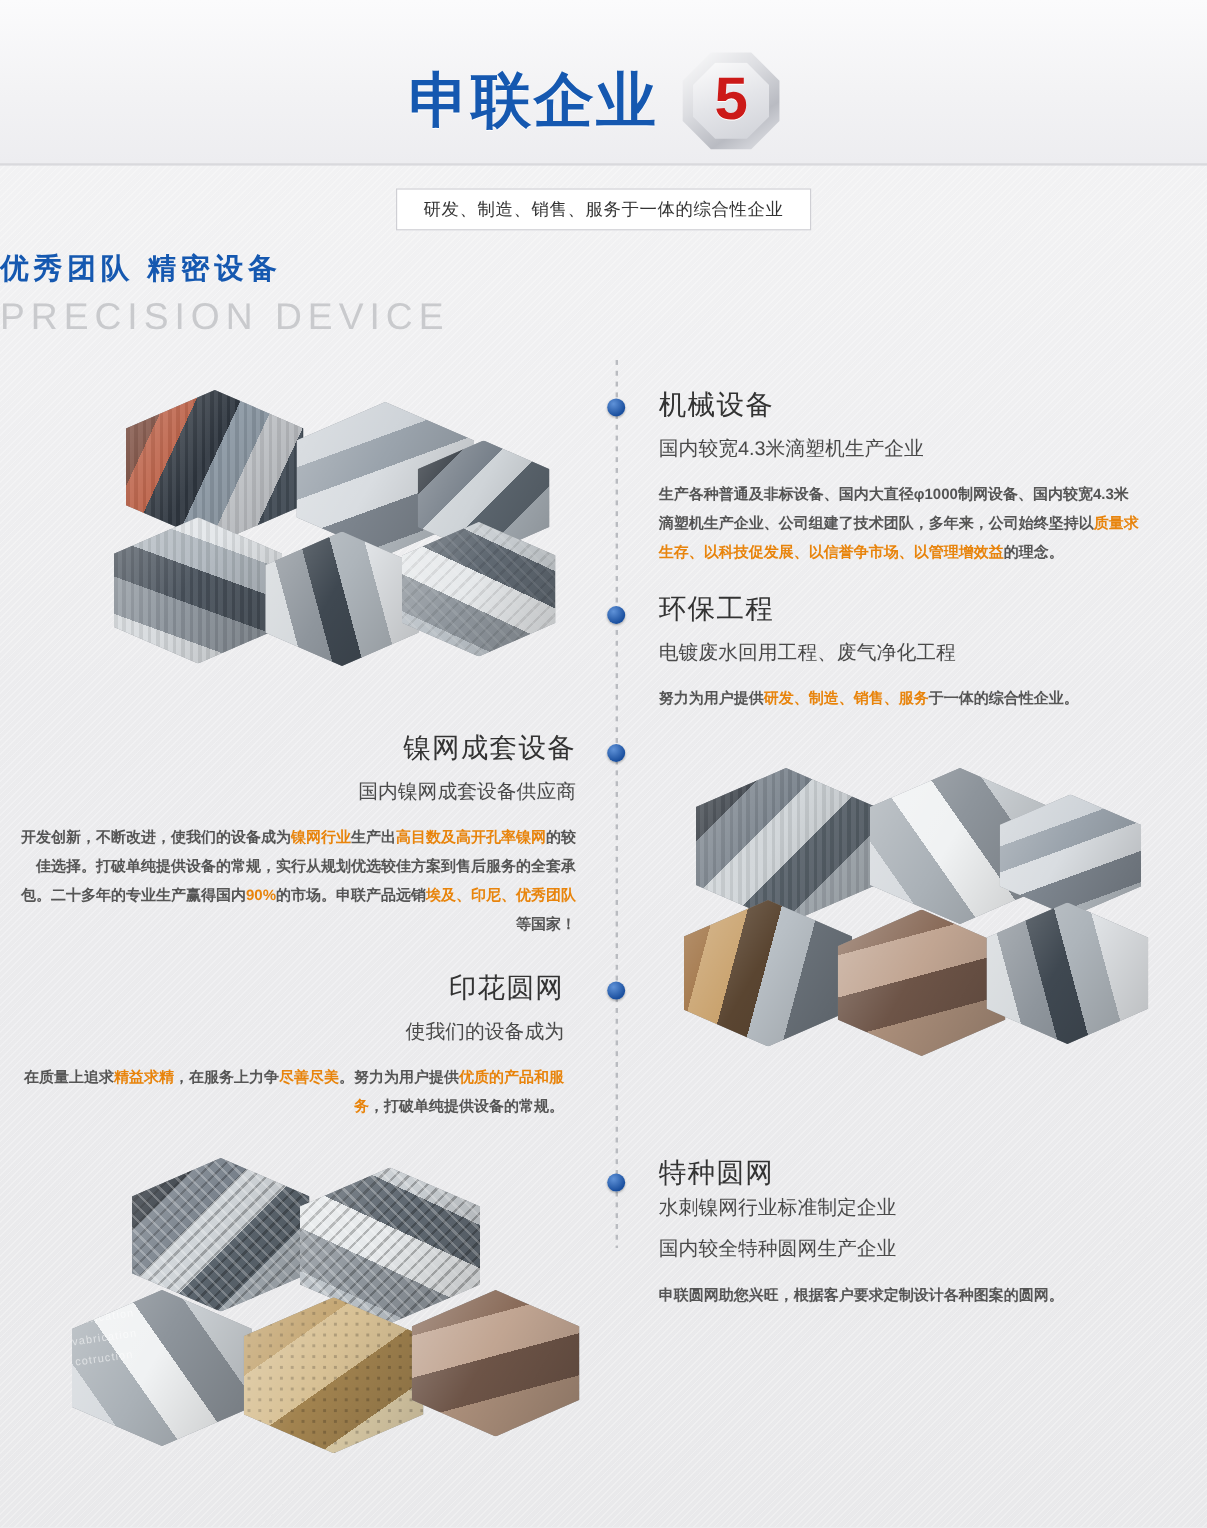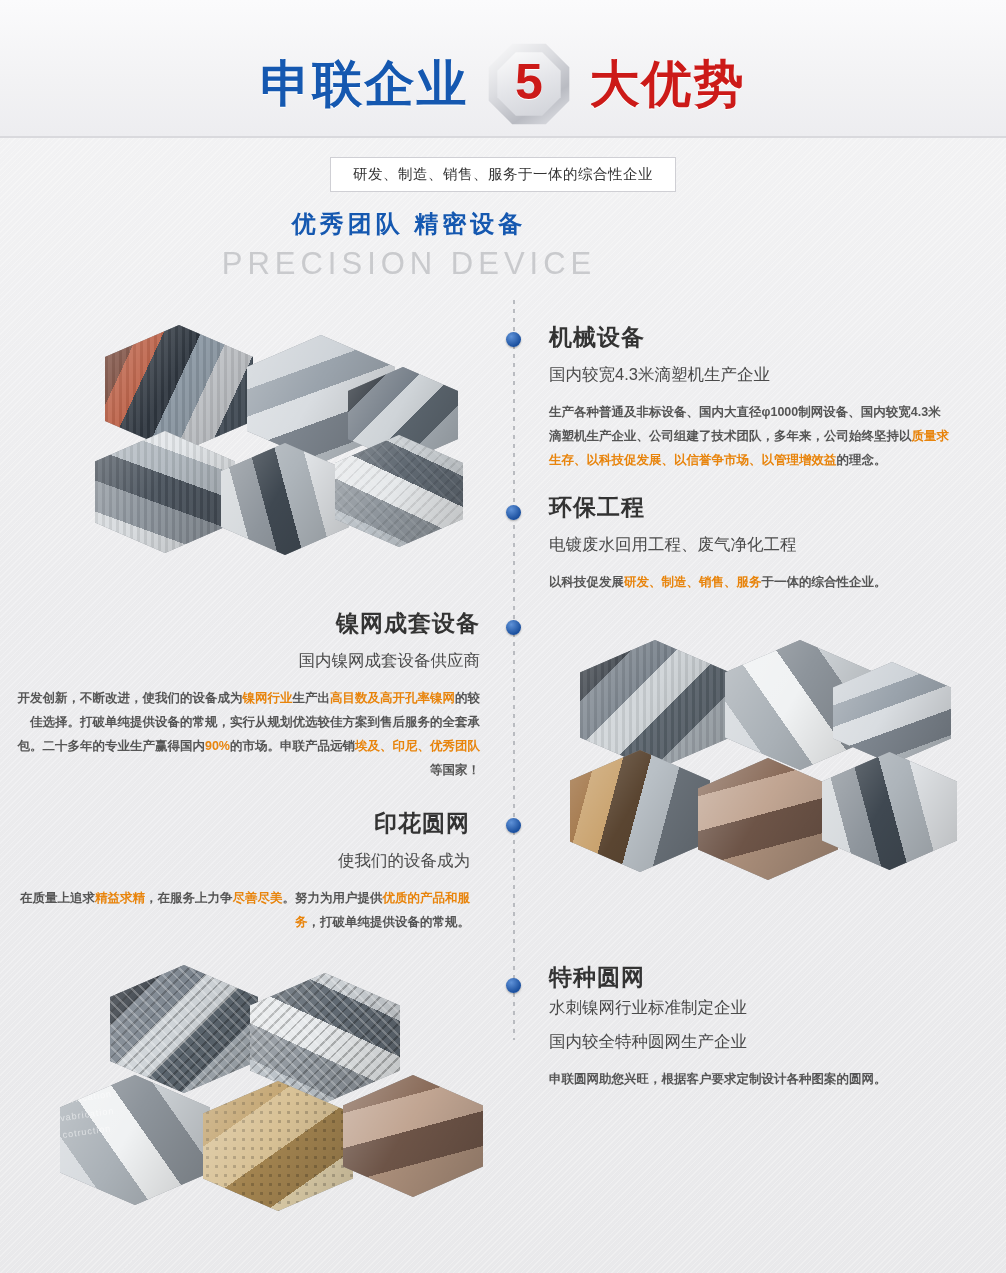--- a/index.html
+++ b/index.html
@@ -64,21 +64,21 @@
   }
   .subtitle-box{
     position:absolute;left:50%;transform:translateX(-50%);top:157px;
     padding:7px 22px;
     background:#fff;
     border:1px solid #cfcfd4;
     font-size:14.5px;color:#333;
     letter-spacing:.5px;
   }
   .sec-head{
-    position:absolute;left:0;top:208px;width:818px;text-align:center;
+    position:absolute;left:0;top:208px;width:818px;text-align:left;
   }
   .sec-head .cn{
     font-size:24px;font-weight:bold;color:#1558b0;letter-spacing:4px;
   }
   .sec-head .en{
     margin-top:6px;
     font-size:31px;color:#c9cacd;letter-spacing:5px;font-weight:normal;
   }
   
   .spine{
@@ -86,21 +86,21 @@
     background-image:linear-gradient(#b9bbc0 50%,rgba(0,0,0,0) 0);
     background-size:2px 9px;background-repeat:repeat-y;
   }
   .dot{
     position:absolute;width:15px;height:15px;border-radius:50%;
     background:radial-gradient(circle at 35% 30%,#5f92d8,#1a4f9e 70%);
     box-shadow:0 1px 2px rgba(0,0,0,.3);
   }
   .blk{position:absolute;}
   .blk h3{
-    margin:0;font-size:23px;font-weight:bold;color:#333;letter-spacing:1px;
+    margin:0;font-size:23px;font-weight:normal;color:#333;letter-spacing:1px;
   }
   .blk .sub{
     margin-top:9px;font-size:16.5px;color:#4a4a4a;line-height:25px;
   }
   .blk .para{
     margin-top:13px;font-size:12.5px;color:#555;line-height:24px;font-weight:bold;
   }
   .or{color:#e8840c;}
   .blk.right{text-align:left;}
   .blk.left{text-align:right;}
@@ -168,21 +168,20 @@
 
   <div class="hdr-band"></div>
 
   <div class="title-wrap">
     <span class="t-blue">申联企业</span>
     <span class="badge">
       <span class="oct"></span>
       <span class="oct2"></span>
       <span class="num">5</span>
     </span>
-    <span class="t-red">大优势</span>
   </div>
 
   <div class="subtitle-box">研发、制造、销售、服务于一体的综合性企业</div>
 
   <div class="sec-head">
     <div class="cn">优秀团队   精密设备</div>
     <div class="en">PRECISION DEVICE</div>
   </div>
 
   <div class="spine"></div>
@@ -228,21 +227,21 @@
     <div class="para">
       <span>生产各种普通及非标设备、国内大直径φ1000制网设备、国内较宽4.3米</span>
       <span>滴塑机生产企业、公司组建了技术团队，多年来，公司始终坚持以</span><span class="or">质量求</span><span class="or">生存、以科技促发展、以信誉争市场、以管理增效益</span><span>的理念。</span>
     </div>
   </div>
 
   <div class="blk right" style="left:549px;top:492px;width:400px">
     <h3>环保工程</h3>
     <div class="sub">电镀废水回用工程、废气净化工程</div>
     <div class="para">
-      <span>以科技促发展</span><span class="or">研发、制造、销售、服务</span><span>于一体的综合性企业。</span>
+      <span>努力为用户提供</span><span class="or">研发、制造、销售、服务</span><span>于一体的综合性企业。</span>
     </div>
   </div>
 
   <div class="blk left" style="left:10px;top:608px;width:470px">
     <h3>镍网成套设备</h3>
     <div class="sub">国内镍网成套设备供应商</div>
     <div class="para">
       <span>开发创新，不断改进，使我们的设备成为</span><span class="or">镍网行业</span><span>生产出</span><span class="or">高目数及高开孔</span><span class="or">率镍网</span><span>的较佳选择。打破单纯提供设备的常规，实行从规划优选较佳方案</span><span>到售后服务的全套承包。二十多年的专业生产赢得国内</span><span class="or">90%</span><span>的市场。申联</span><span>产品远销</span><span class="or">埃及、印尼、优秀团队</span><span>等国家！</span>
     </div>
   </div>

